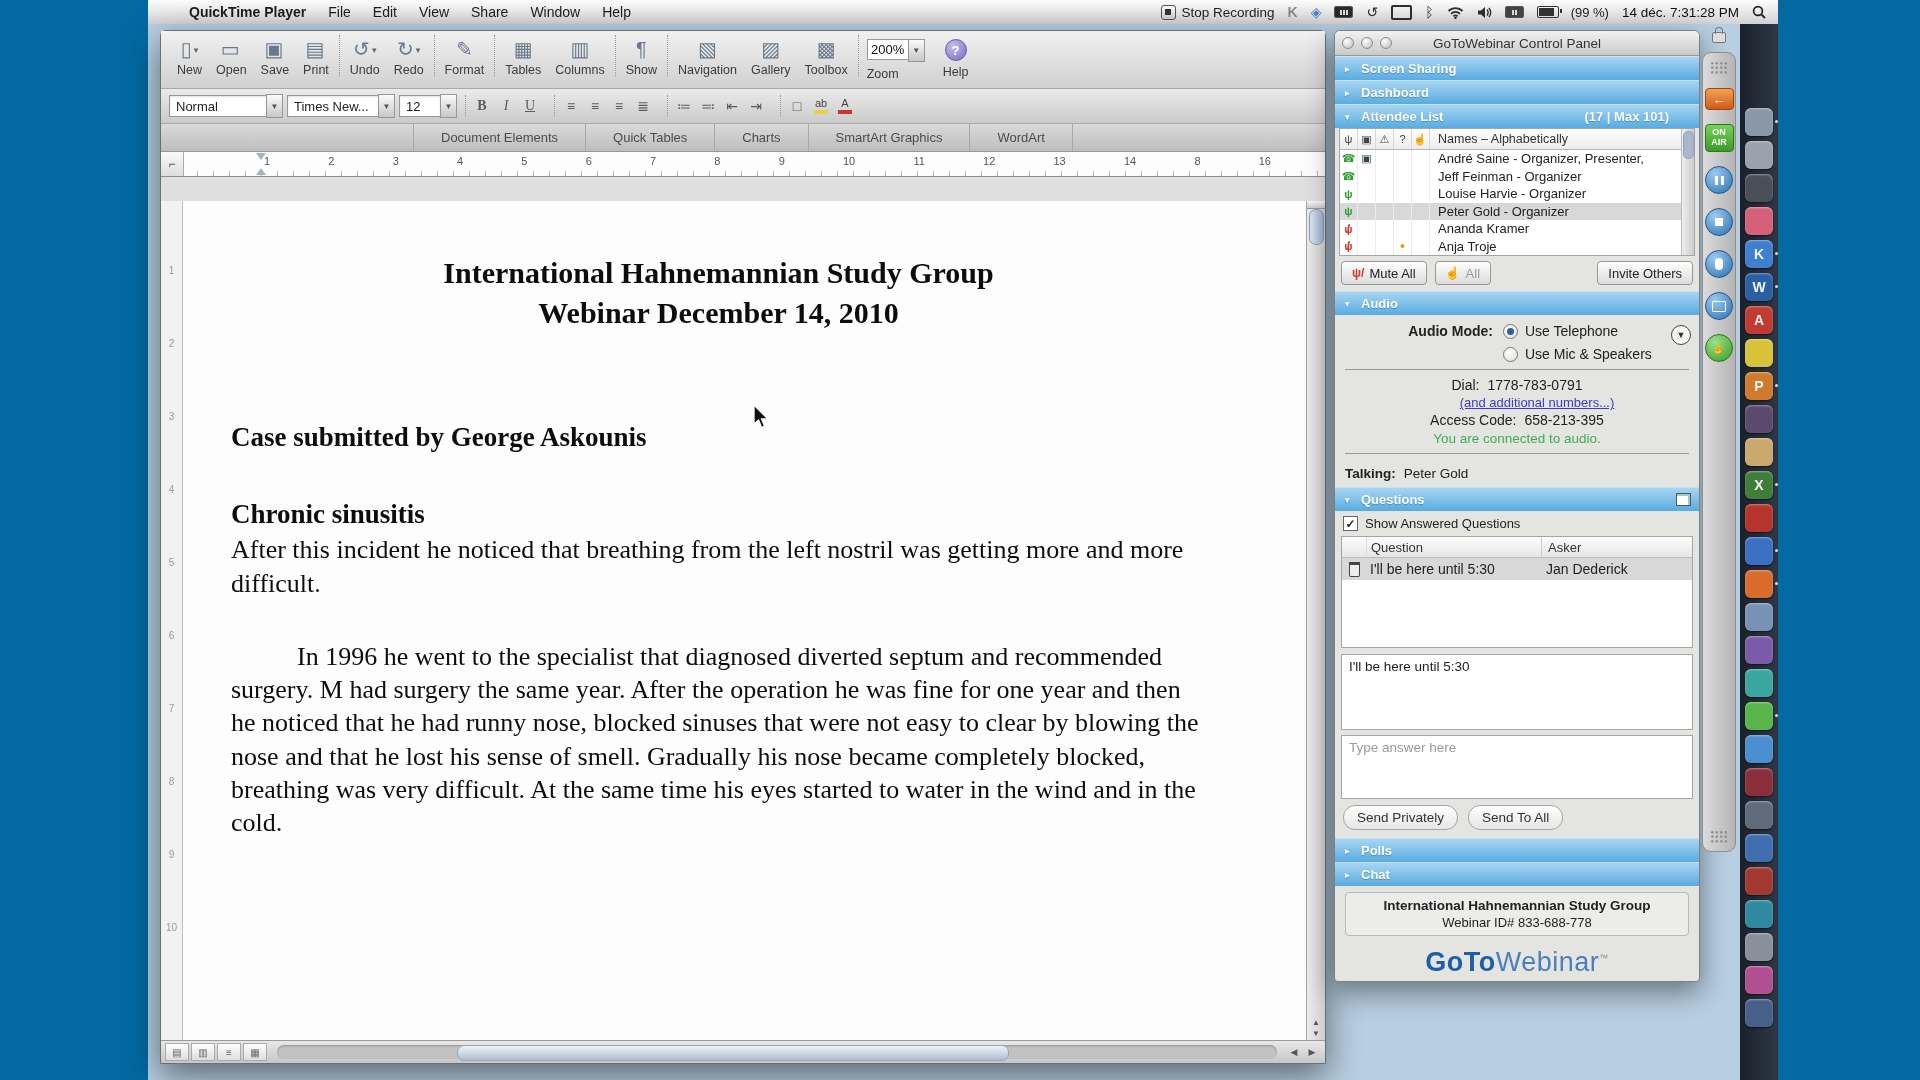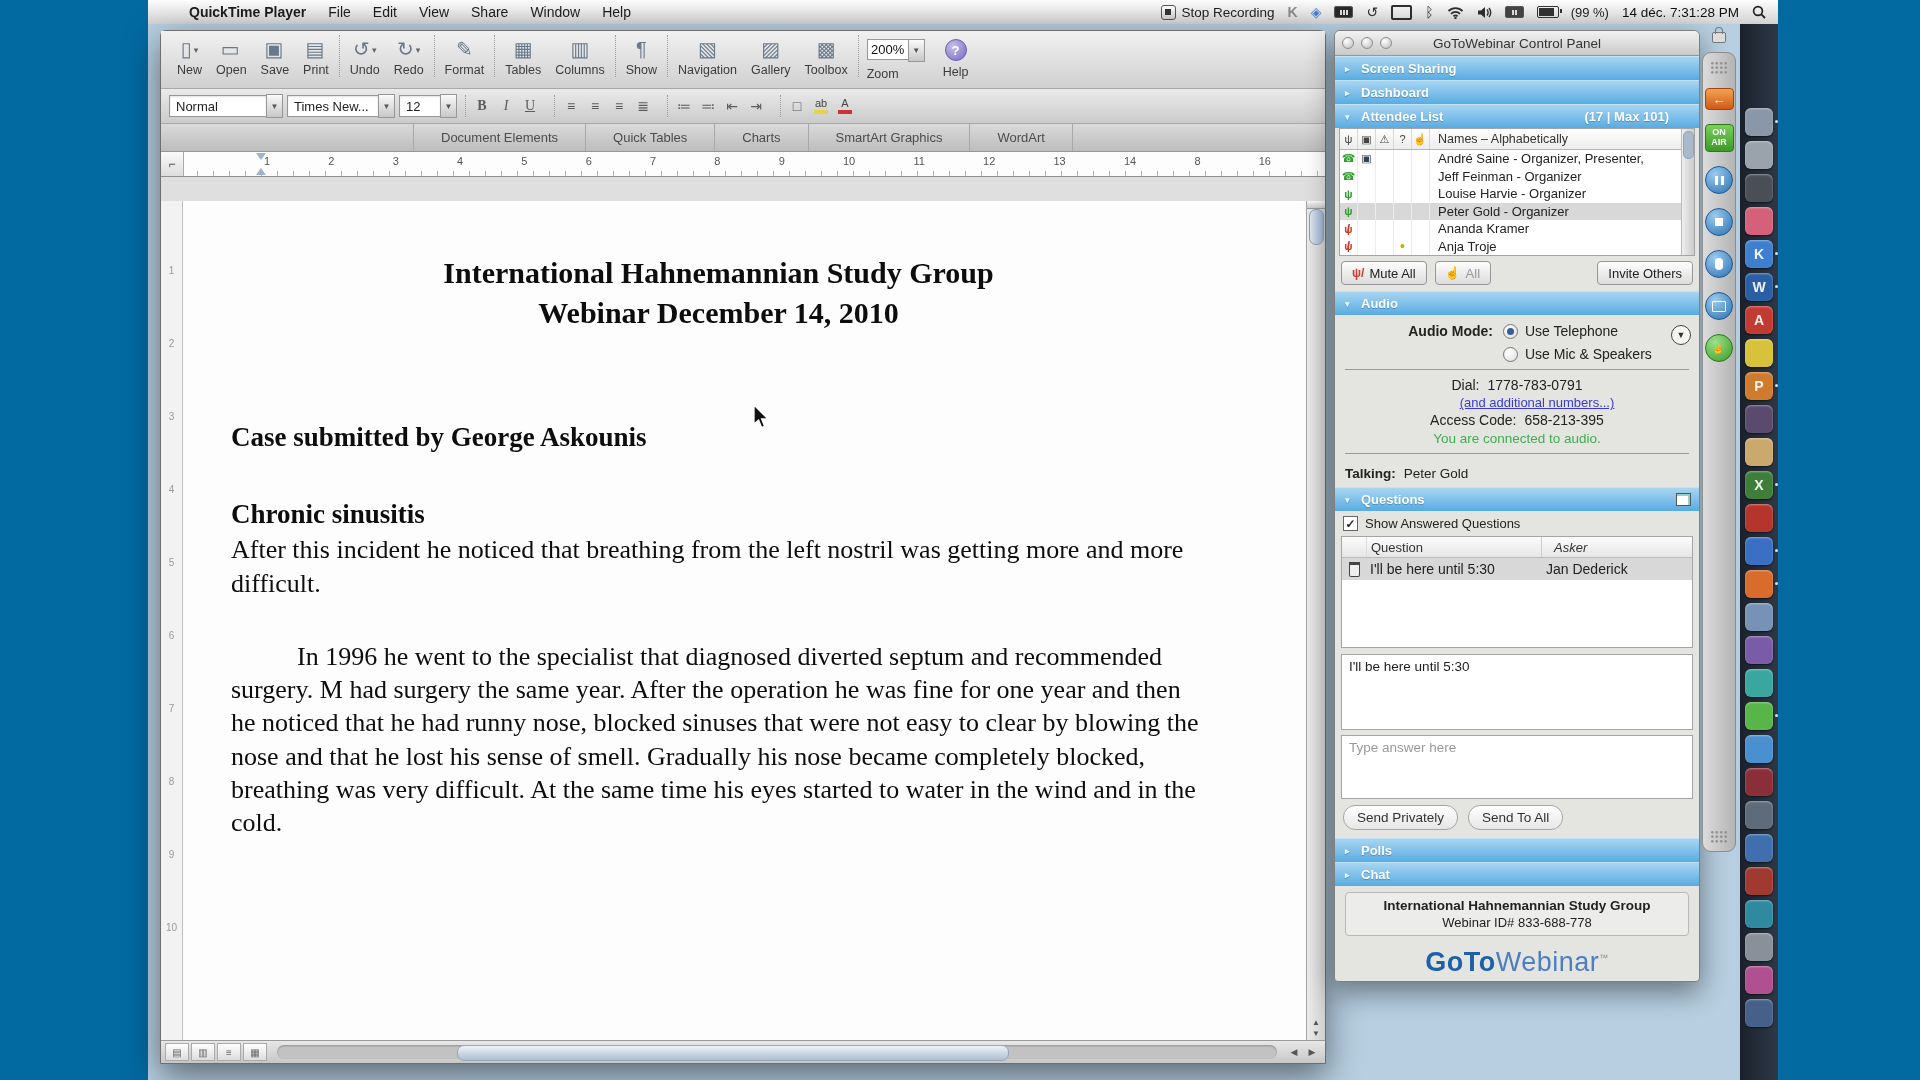--- a/index.html
+++ b/index.html
@@ -184,21 +184,21 @@
   .talk{display:flex;gap:8px;padding:5px 0 0;font-size:13.5px;}
   .talk .tl2{font-weight:bold;}
   .qopts{display:flex;align-items:center;gap:7px;padding:5px 8px;flex:0 0 auto;}
   .cb{width:13px;height:13px;background:#fff;border:1px solid #666;display:flex;align-items:center;
       justify-content:center;font-size:12px;font-weight:bold;color:#222;}
   .qtable{margin:0 6px;background:#fff;border:1px solid #a5a5a5;height:110px;flex:0 0 auto;}
   .qthead{display:flex;height:20px;background:linear-gradient(#fcfcfc,#e6e6e6);border-bottom:1px solid #bbb;
           align-items:center;font-size:13px;color:#333;}
   .qthead .qc1{width:24px;}
   .qthead .qc2{width:170px;padding-left:4px;border-left:1px solid #ddd;height:100%;display:flex;align-items:center;}
-  .qthead .qc3{flex:1;padding-left:12px;border-left:1px solid #ccc;height:100%;display:flex;align-items:center;font-style:italic;}
+  .qthead .qc3{flex:1;padding-left:6px;border-left:1px solid #ccc;height:100%;display:flex;align-items:center;}
   .qrow{display:flex;height:22px;align-items:center;background:#d8d8d8;font-size:14px;}
   .qrow .qc1{width:24px;display:flex;justify-content:center;}
   .trash{width:9px;height:11px;border:1px solid #444;border-top:3px solid #444;border-radius:0 0 2px 2px;background:#eee;}
   .qrow .qc2{width:170px;padding-left:4px;white-space:nowrap;}
   .qrow .qc3{flex:1;padding-left:6px;white-space:nowrap;}
   .qview{margin:6px 6px 0;background:#fff;border:1px solid #a5a5a5;height:76px;font-size:13.5px;
          padding:4px 7px;box-sizing:border-box;flex:0 0 auto;}
   .qans{margin:5px 6px 0;background:#fff;border:1px solid #a5a5a5;height:64px;font-size:13.5px;color:#9a9a9a;
         padding:4px 7px;box-sizing:border-box;flex:0 0 auto;}
   .qbtns{display:flex;gap:10px;padding:6px 8px 8px;flex:0 0 auto;}

